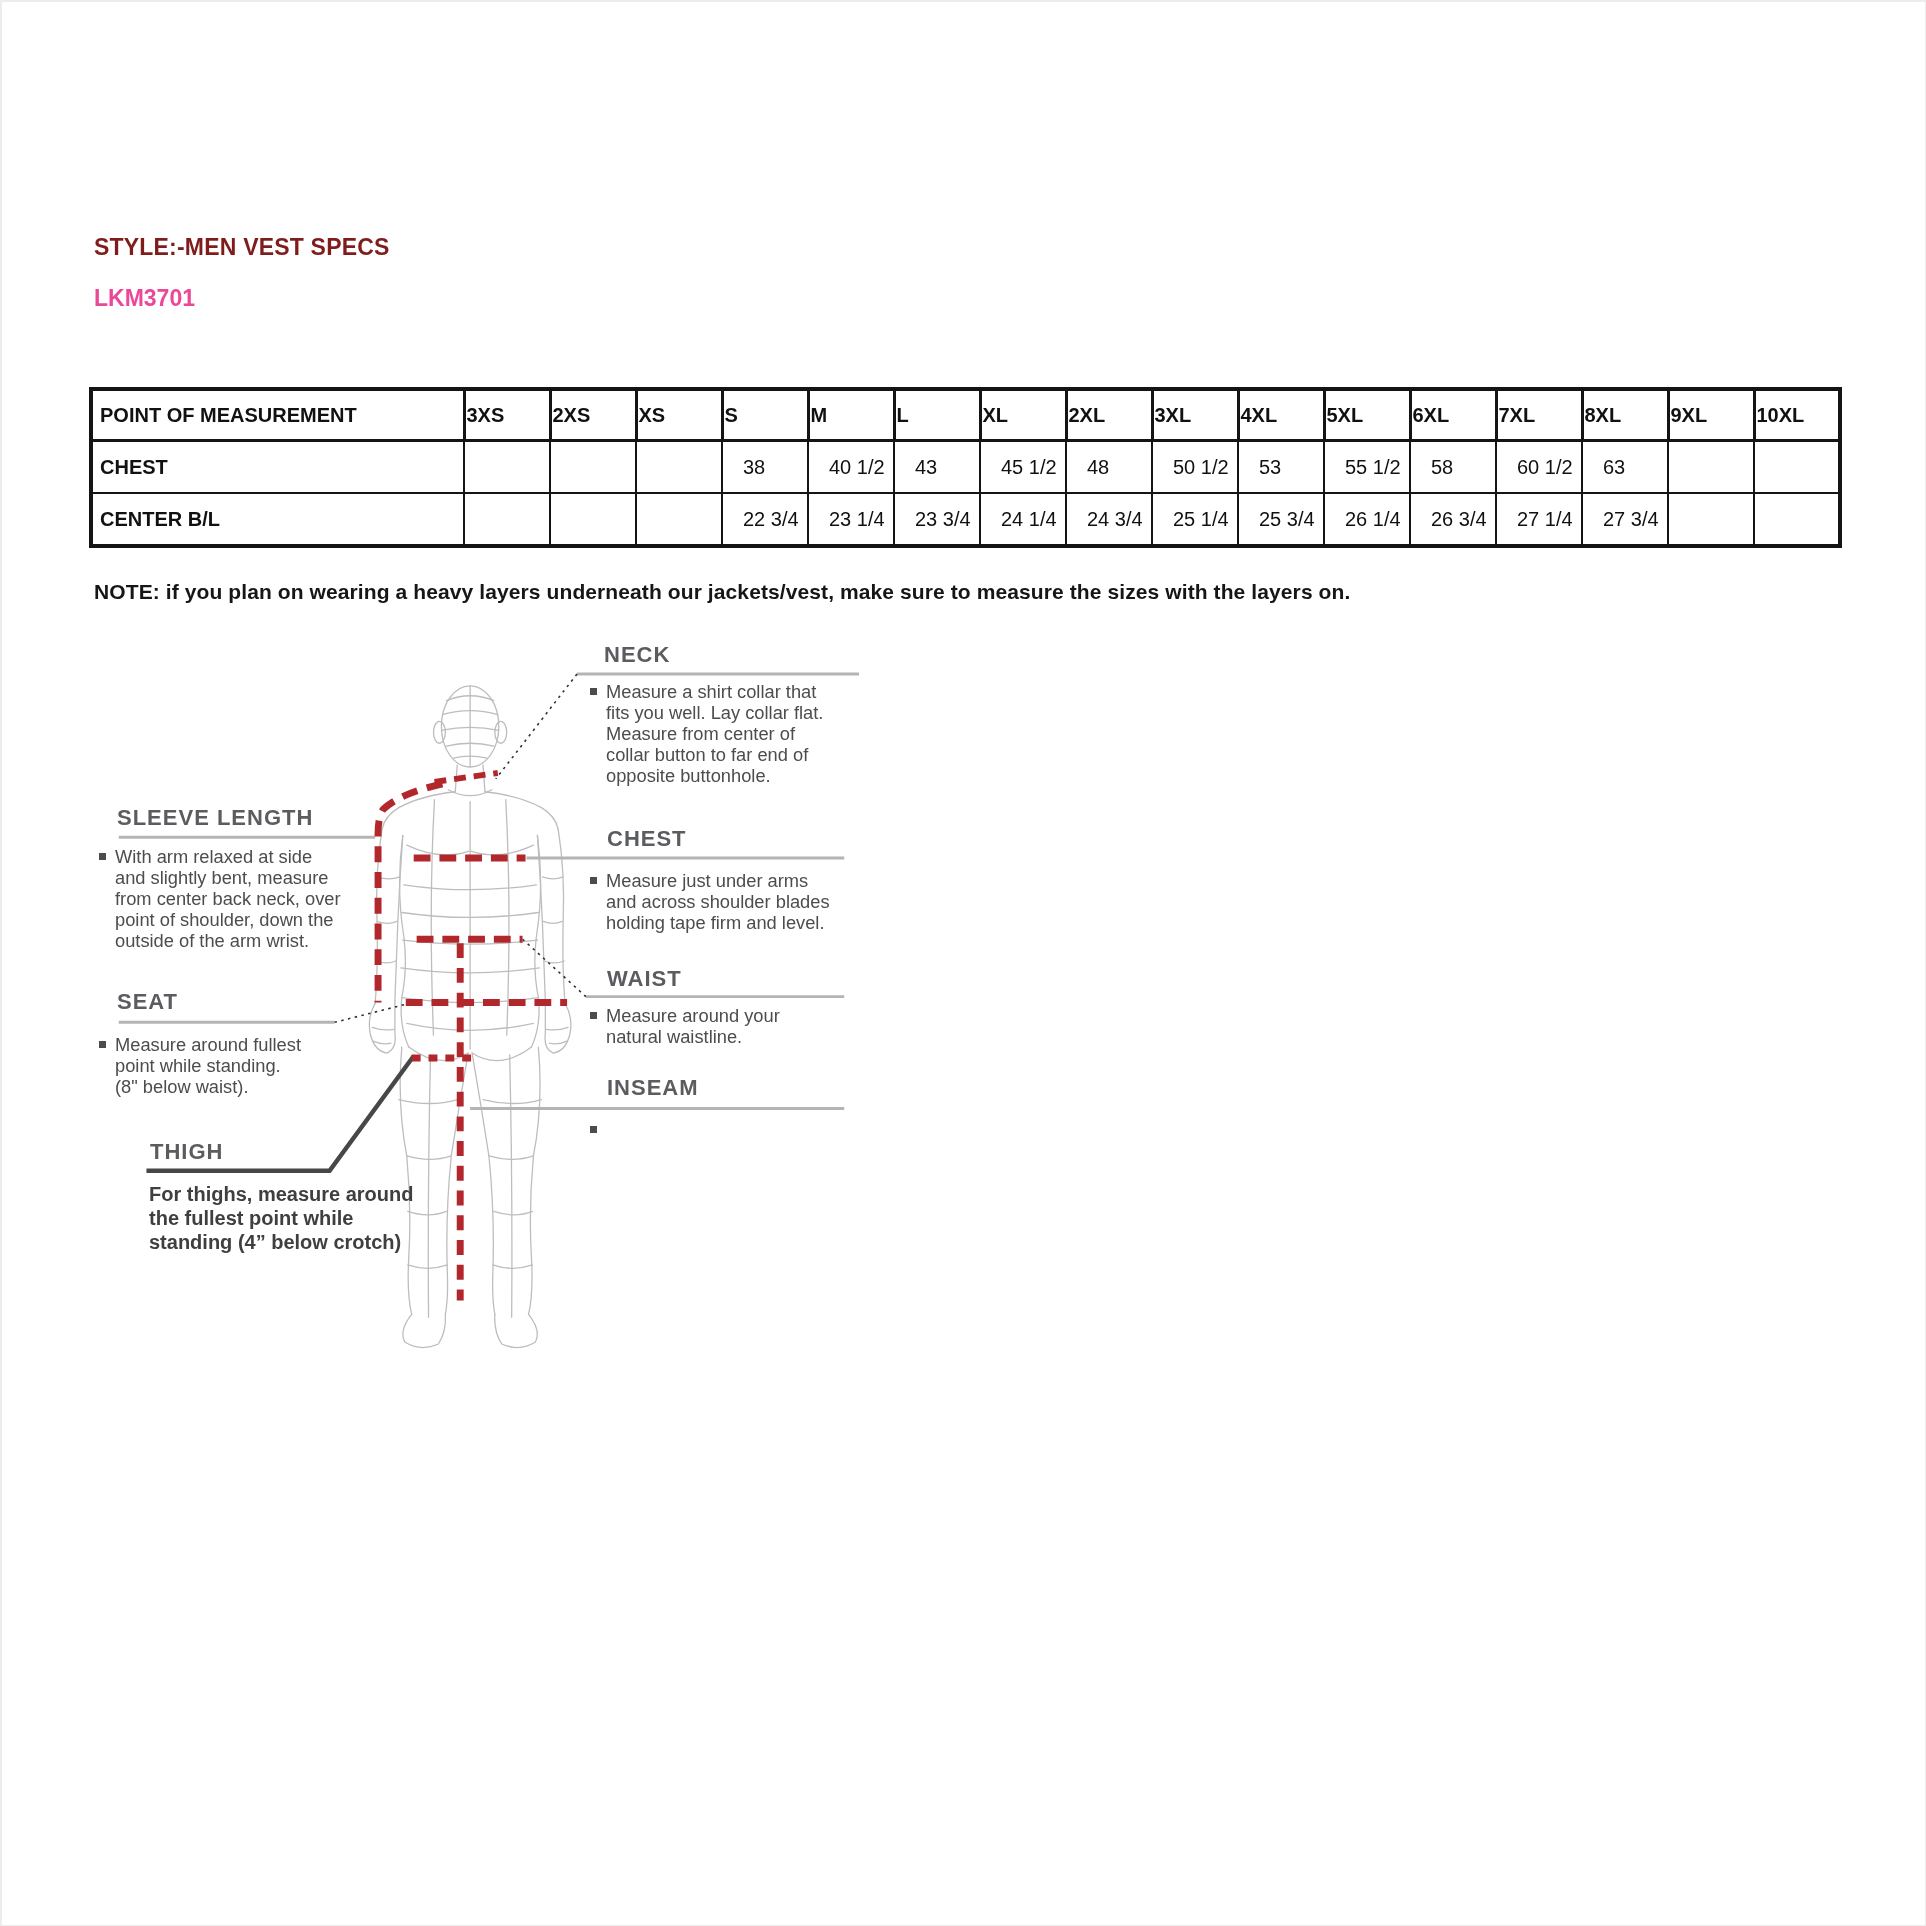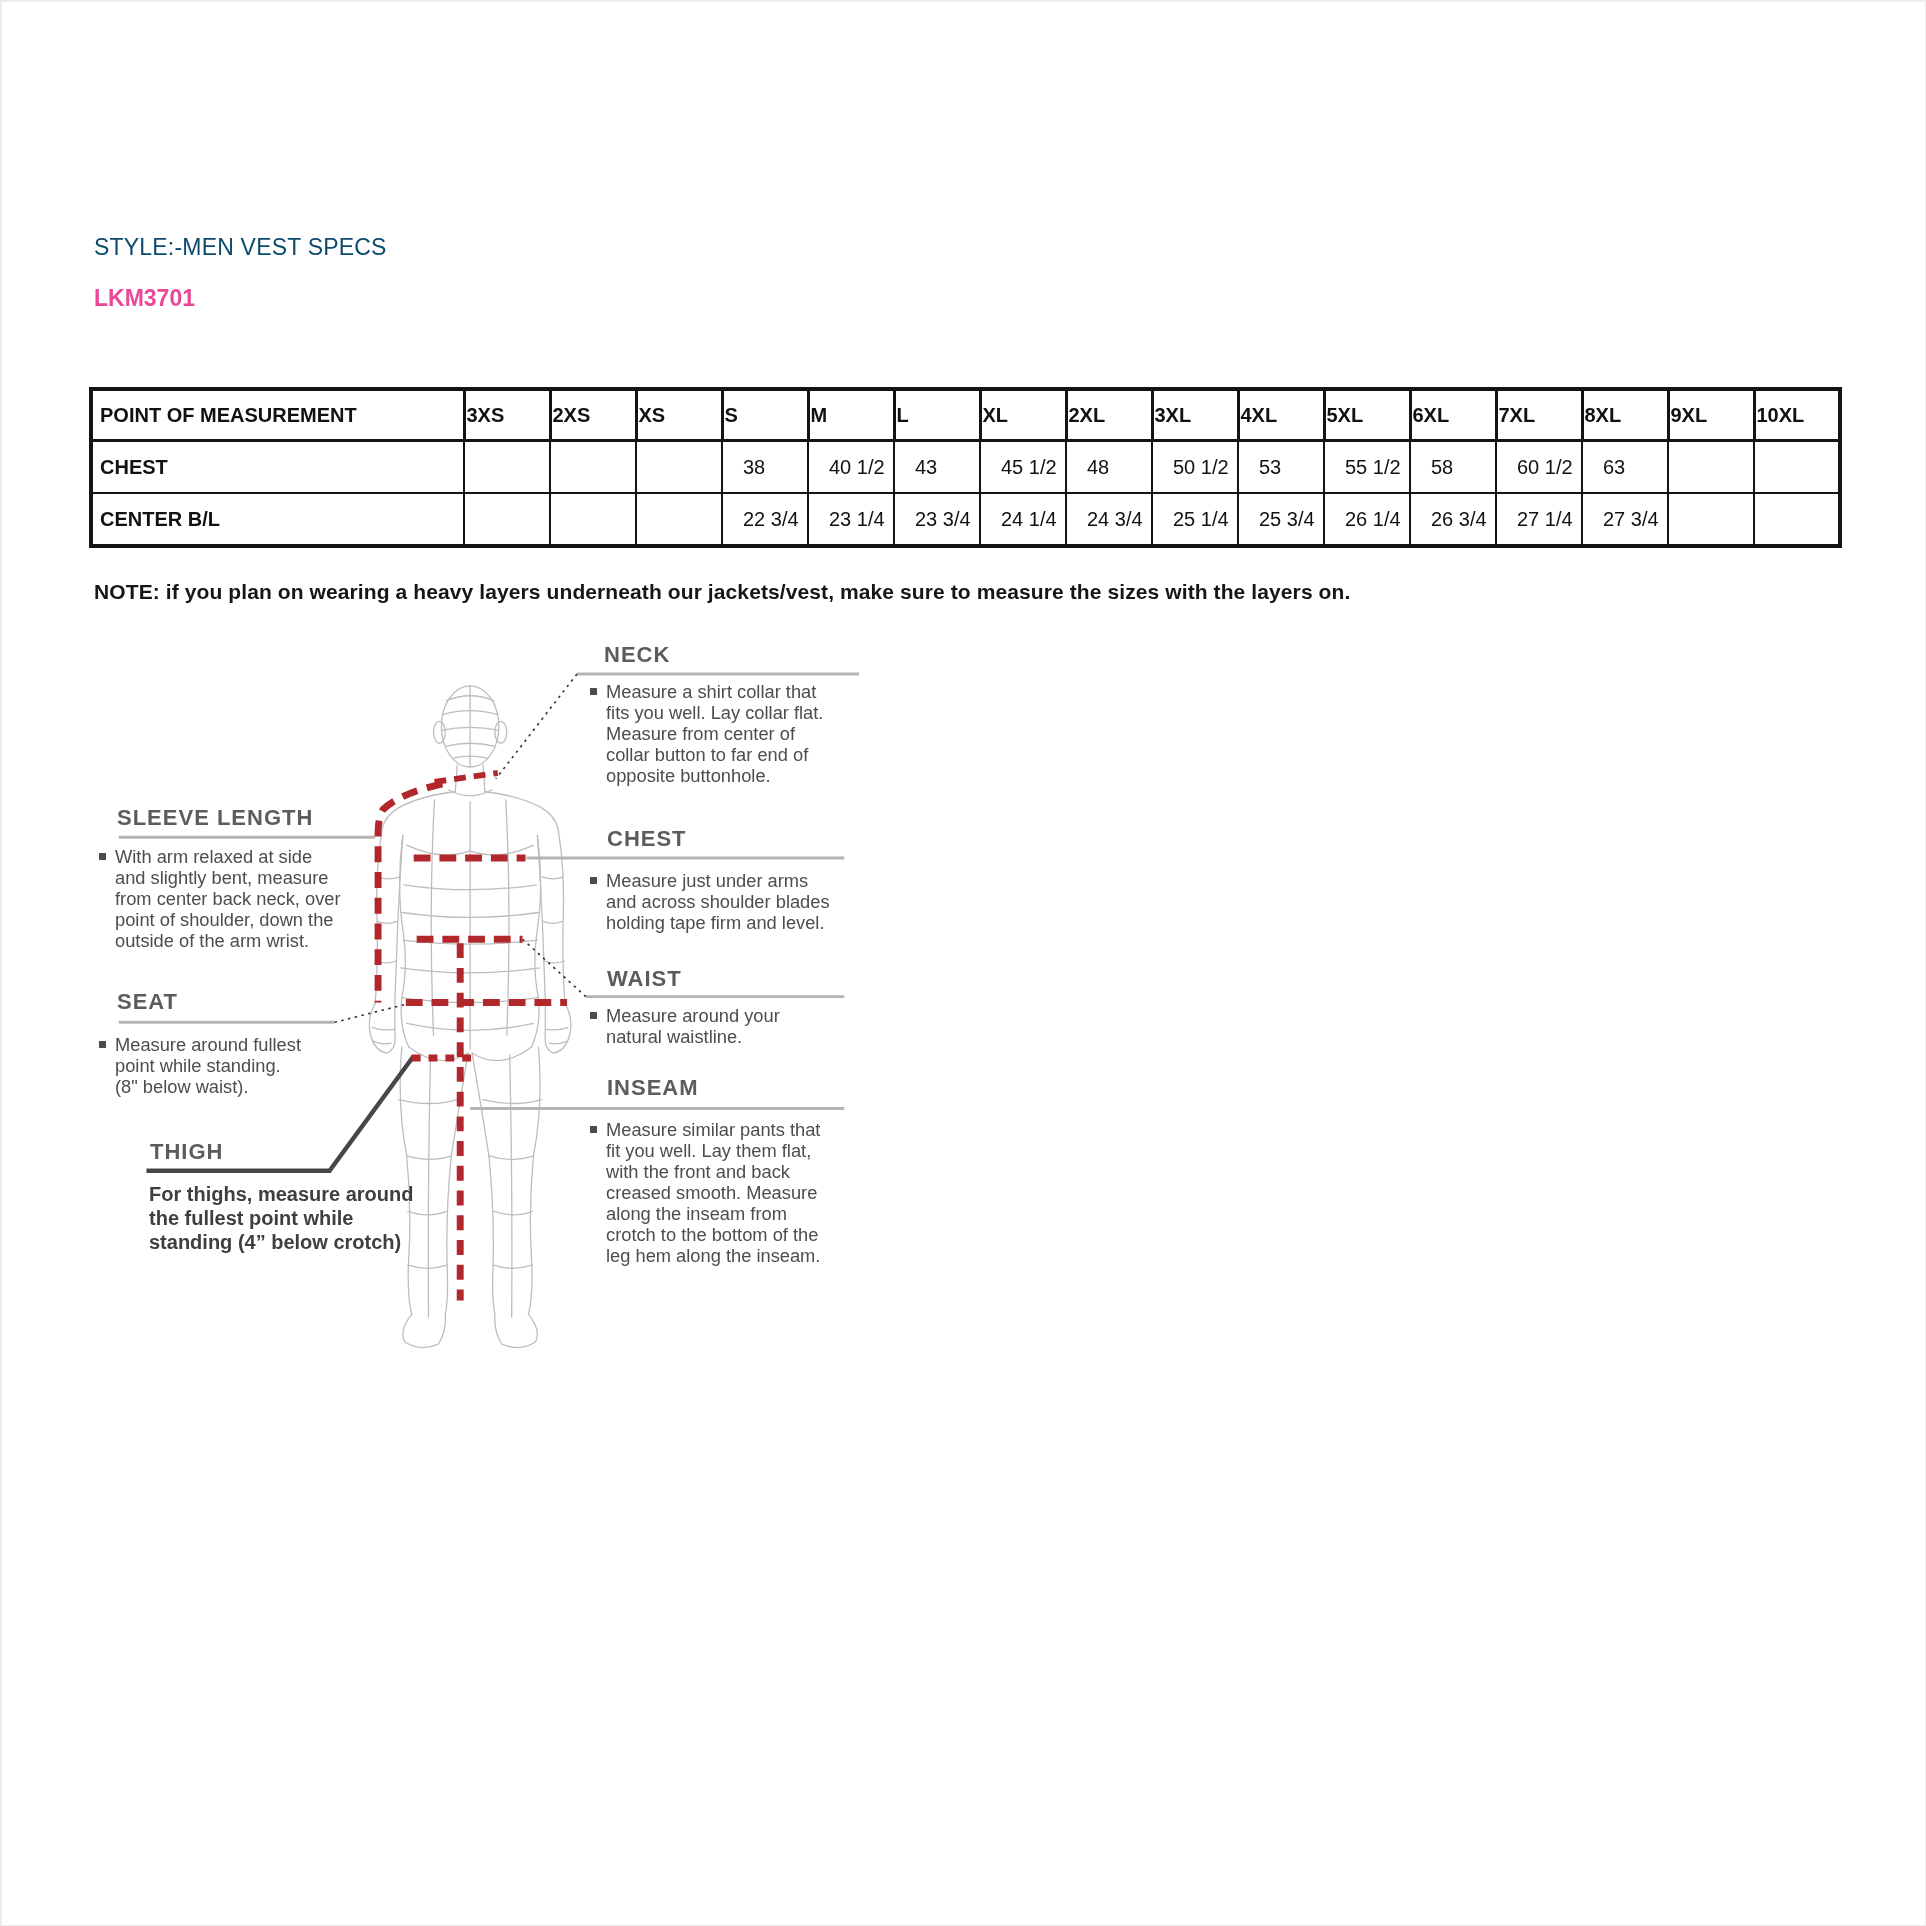--- a/index.html
+++ b/index.html
@@ -6,21 +6,21 @@
   .page{
     position:relative;
     width:1927px;height:1927px;
     background:#ffffff;
     font-family:"Liberation Sans", sans-serif;
     overflow:hidden;
     box-shadow:inset 0 0 0 2px #ececec;
   }
   .doc-title{
     position:absolute;left:94px;top:234px;
-    font-size:23px;font-weight:normal;color:#0c4a6e;letter-spacing:0.2px;
+    font-size:23px;font-weight:bold;color:#7f1d1d;letter-spacing:0.2px;
   }
   .doc-code{
     position:absolute;left:94px;top:285px;
     font-size:23px;font-weight:bold;color:#ec4899;
   }
   table.size-table{
     position:absolute;left:89px;top:387px;
     width:1748px;
     border-collapse:collapse;table-layout:fixed;
     border:4px solid #141414;
@@ -317,27 +317,20 @@
     <div class="para" style="left:99px;top:1034px;width:287px;">
       <span class="bullet"></span>
       <span class="ptext">Measure around fullest
 point while standing.
 (8" below waist).</span>
     </div>
 
     <div class="sec-title" style="left:607px;top:1075px;">INSEAM</div>
     <div class="para" style="left:590px;top:1119px;width:297px;">
       <span class="bullet"></span>
-      <span class="ptext">Measure similar pants that
-fit you well. Lay them flat,
-with the front and back
-creased smooth. Measure
-along the inseam from
-crotch to the bottom of the
-leg hem along the inseam.</span>
     </div>
 
     <div class="sec-title" style="left:150px;top:1139px;">THIGH</div>
     <div class="thigh-para" style="left:149px;top:1182px;width:327px;">For thighs, measure around
 the fullest point while
 standing (4” below crotch)</div>
 
   </div>
 </div>
 

